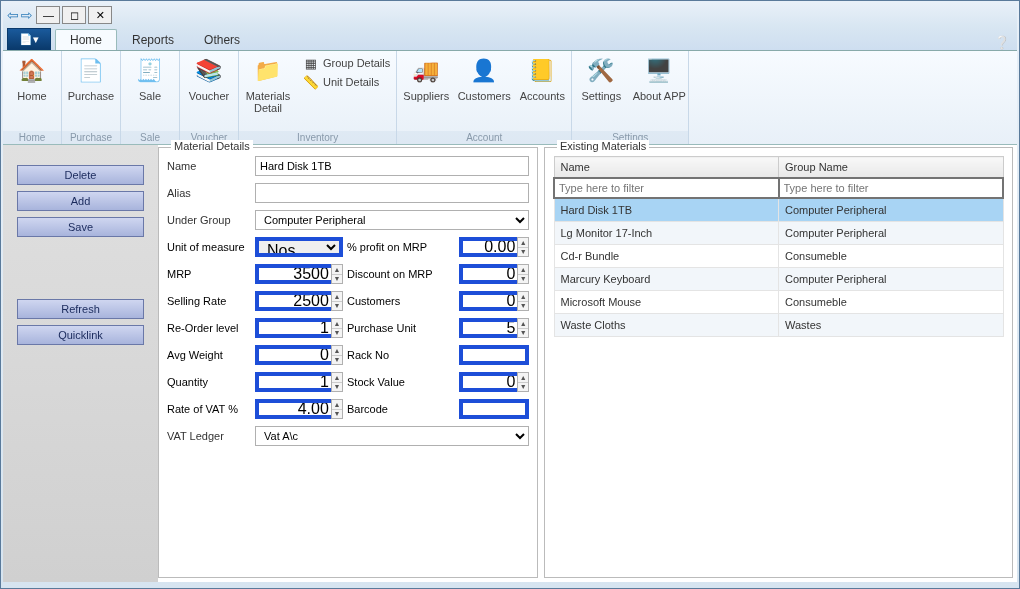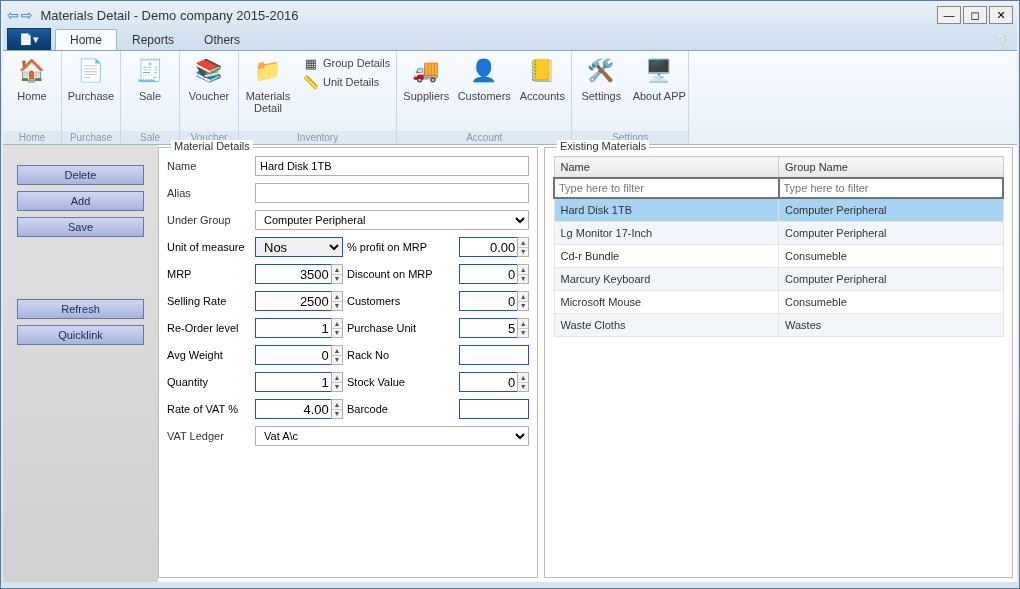--- a/index.html
+++ b/index.html
@@ -31,21 +31,21 @@
 .side-btn { height: 20px; background: linear-gradient(#cfd6f0, #a8b4dc); border: 1px solid #6a78a8; font-size: 11px; color: #1a2a5c; cursor: pointer; }
 .main { flex: 1; display: flex; gap: 6px; padding: 2px 4px 4px 0; }
 .fieldset { border: 1px solid #bbb; flex: 1; position: relative; padding: 8px; }
 .fieldset .legend { position: absolute; top: -8px; left: 12px; background: #fff; padding: 0 3px; font-size: 11px; color: #333; }
 .form-grid { display: grid; grid-template-columns: 84px 1fr; row-gap: 7px; column-gap: 4px; font-size: 11px; color: #333; align-items: center; }
 .form-grid label { white-space: nowrap; }
 .form-grid input, .form-grid select { height: 20px; border: 1px solid #b0b0b0; font-size: 11px; padding: 0 4px; width: 100%; background:#fff; }
 .form-grid select.wide { width: 100%; }
 .dual-row { display: grid; grid-template-columns: 84px 88px 108px 70px; column-gap: 4px; align-items: center; font-size: 11px; }
 .dual-row label { white-space: nowrap; }
-.dual-row input, .dual-row select { height: 20px; border: 1px solid #1d4ed8; font-size: 13px; padding: 0 4px; width:100%; }
+.dual-row input, .dual-row select { height: 20px; border: 4px solid #1d4ed8; font-size: 16px; padding: 0 4px; width:100%; }
 .num-input { display:flex; }
 .num-input input { text-align: right; padding-right: 2px; border-right:none; }
 .num-input .spin { width: 14px; height:20px; border:1px solid #b0b0b0; display:flex; flex-direction:column; }
 .num-input .spin span { flex:1; font-size:7px; display:flex; align-items:center; justify-content:center; color:#555; background:#f4f4f4; cursor:pointer; }
 .num-input .spin span:first-child{border-bottom:1px solid #ccc;}
 .form-col { display:flex; flex-direction:column; gap:7px; }
 .table-wrap { flex: 1.3; }
 .data-table { width: 100%; border-collapse: collapse; font-size: 11px; }
 .data-table th { background: linear-gradient(#f8f8f8, #e8e8e8); border: 1px solid #ccc; text-align: left; padding: 4px 6px; font-weight: normal; color:#333; }
 .data-table td { border: 1px solid #e4e4e4; padding: 5px 6px; color:#333; }
@@ -56,21 +56,20 @@
 </style>
 </head>
 <body>
 
 <div class="window">
   <div class="titlebar">
     <div class="nav-arrows">
       <span>⇦</span>
       <span>⇨</span>
     </div>
-    <div class="title">Materials Detail - Demo company 2015-2016</div>
     <div class="win-controls">
       <button>―</button>
       <button>◻</button>
       <button>✕</button>
     </div>
   </div>
 
   <div class="tabstrip">
     <div class="app-menu">📄▾</div>
     <div class="tab active">Home</div>

